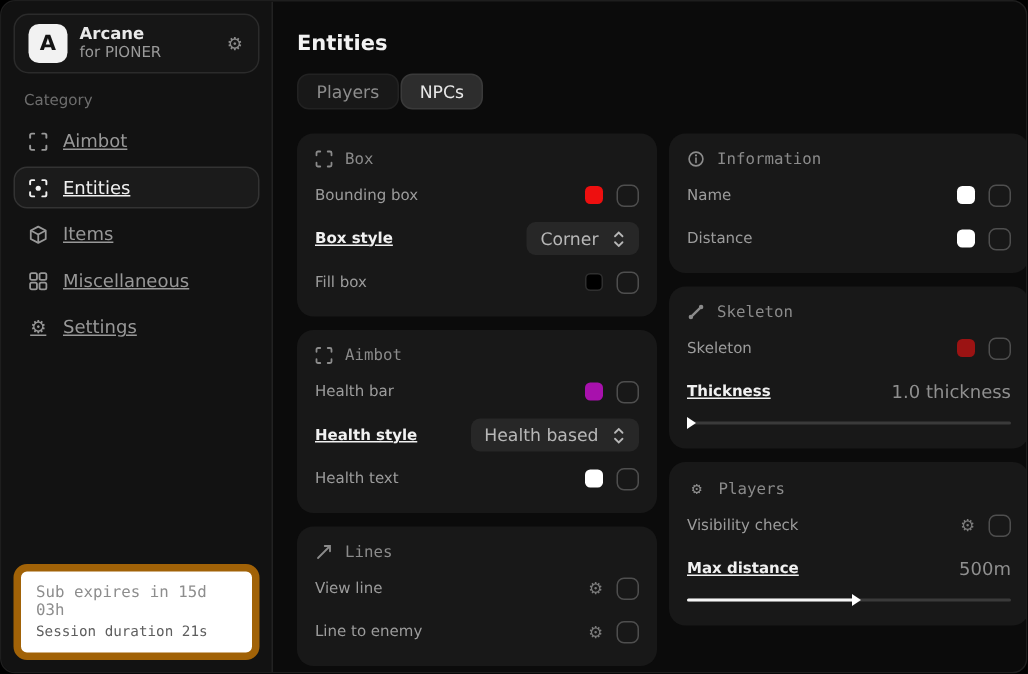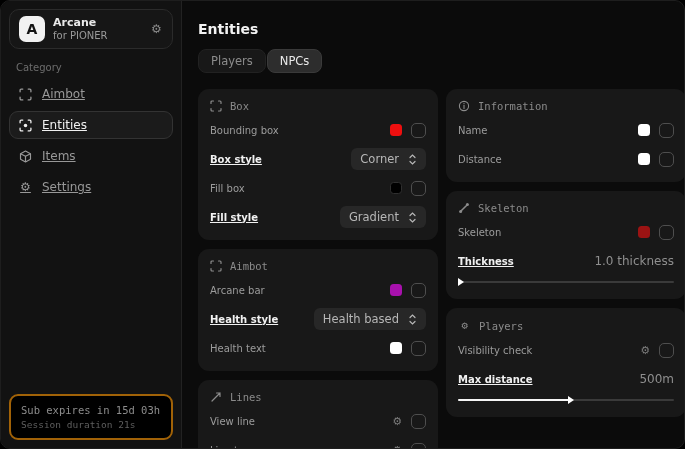--- a/index.html
+++ b/index.html
@@ -37,22 +37,22 @@
     display:flex; align-items:center; gap:10px;
     padding:6px 9px; border-radius:9px; border:1px solid transparent;
     color:#989898; font-size:12px; cursor:pointer;text-decoration:underline;
   }
   .nav-item.active { color:#f1f1f1; background:#1b1b1b; border-color:#333; }
   .nav-icon { width:13px; height:13px; display:inline-flex; }
   .nav-icon svg { width:13px; height:13px; }
   .gear-glyph { font-size:12px; line-height:13px; width:13px; display:inline-block; text-align:center; }
 
   .sub-card {
-    margin-top:auto; border:2px solid #a16207; border-radius:9px;
-    padding:8px 10px; background:#000000;
+    margin-top:auto; border:5px solid #a16207; border-radius:9px;
+    padding:8px 10px; background:#ffffff;
   }
   .sub-line1 { font-family:"DejaVu Sans Mono","Liberation Mono",monospace; font-size:10.5px; color:#8d8d8d; }
   .sub-line2 { font-family:"DejaVu Sans Mono","Liberation Mono",monospace; font-size:9.5px; color:#5e5e5e; margin-top:3px; }
 
   
   .main { flex:1; padding:14px 12px 0 16px; }
   .main-title { font-size:14px; font-weight:bold; color:#f2f2f2; margin:6px 0 12px; }
   .tabs-row { display:flex; gap:1px; }
   .tab {
     padding:4px 12px; border-radius:8px; font-size:11.5px;
@@ -140,20 +140,31 @@
       <div class="nav-item">
         <span class="nav-icon">
           <svg viewBox="0 0 12 12" fill="none" stroke="currentColor" stroke-width="1.1" stroke-linejoin="round">
             <path d="M6 1 L10.6 3.4 V8.6 L6 11 L1.4 8.6 V3.4 Z"></path>
             <path d="M1.4 3.4 L6 5.8 L10.6 3.4 M6 5.8 V11"></path>
           </svg>
         </span>
         <span>Items</span>
       </div>
       <div class="nav-item">
+        <span class="nav-icon">
+          <svg viewBox="0 0 12 12" fill="none" stroke="currentColor" stroke-width="1.1">
+            <rect x="1" y="1" width="4.2" height="4.2" rx="1"></rect>
+            <rect x="6.8" y="1" width="4.2" height="4.2" rx="1"></rect>
+            <rect x="1" y="6.8" width="4.2" height="4.2" rx="1"></rect>
+            <rect x="6.8" y="6.8" width="4.2" height="4.2" rx="1"></rect>
+          </svg>
+        </span>
+        <span>Miscellaneous</span>
+      </div>
+      <div class="nav-item">
         <span class="nav-icon gear-glyph">⚙</span>
         <span>Settings</span>
       </div>
     </div>
 
     <div class="sub-card">
       <div class="sub-line1">Sub expires in 15d 03h</div>
       <div class="sub-line2">Session duration 21s</div>
     </div>
   </div>
@@ -193,40 +204,31 @@
                 </svg>
             </span>
           </div>
           <div class="row">
             <span class="row-label">Fill box</span>
             <span class="controls">
               <span class="swatch outlined" style="background: rgb(0, 0, 0);"></span>
               <span class="checkbox"></span>
             </span>
           </div>
-          <div class="row">
-            <span class="row-label strong">Fill style</span>
-            <span class="select">
-              <span>Gradient</span>
-              <svg viewBox="0 0 9 11" fill="none" stroke="currentColor" stroke-width="1.2" stroke-linecap="round">
-                  <path d="M2 3.5 L4.5 1 L7 3.5 M2 7.5 L4.5 10 L7 7.5"></path>
-                </svg>
-            </span>
-          </div>
         </div>
 
         <div class="card">
           <div class="card-title">
             <svg viewBox="0 0 12 12" fill="none" stroke="currentColor" stroke-width="1.2" stroke-linecap="round">
               <path d="M1 3.5 V2 a1 1 0 0 1 1-1 H3.5 M8.5 1 H10 a1 1 0 0 1 1 1 V3.5 M11 8.5 V10 a1 1 0 0 1 -1 1 H8.5 M3.5 11 H2 a1 1 0 0 1 -1-1 V8.5"></path>
             </svg>
             <span>Aimbot</span>
           </div>
           <div class="row">
-            <span class="row-label">Arcane bar</span>
+            <span class="row-label">Health bar</span>
             <span class="controls">
               <span class="swatch" style="background: rgb(168, 17, 173);"></span>
               <span class="checkbox"></span>
             </span>
           </div>
           <div class="row">
             <span class="row-label strong">Health style</span>
             <span class="select">
               <span>Health based</span>
               <svg viewBox="0 0 9 11" fill="none" stroke="currentColor" stroke-width="1.2" stroke-linecap="round">

